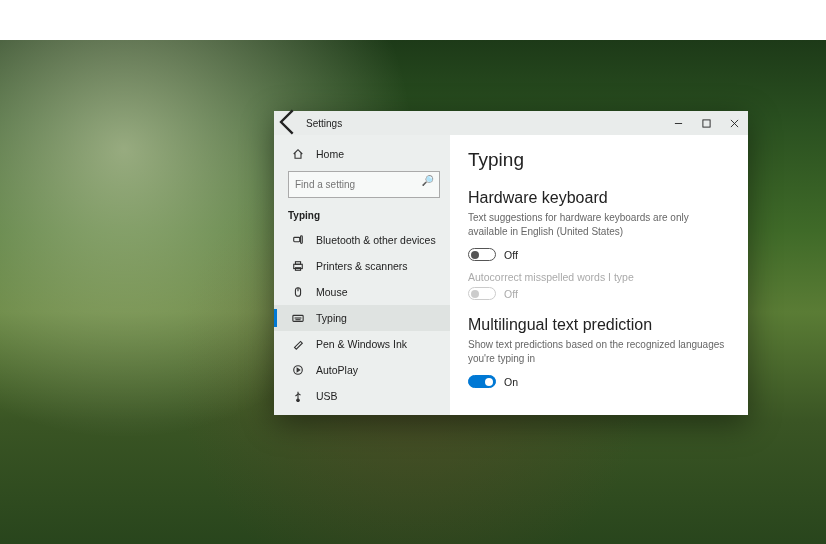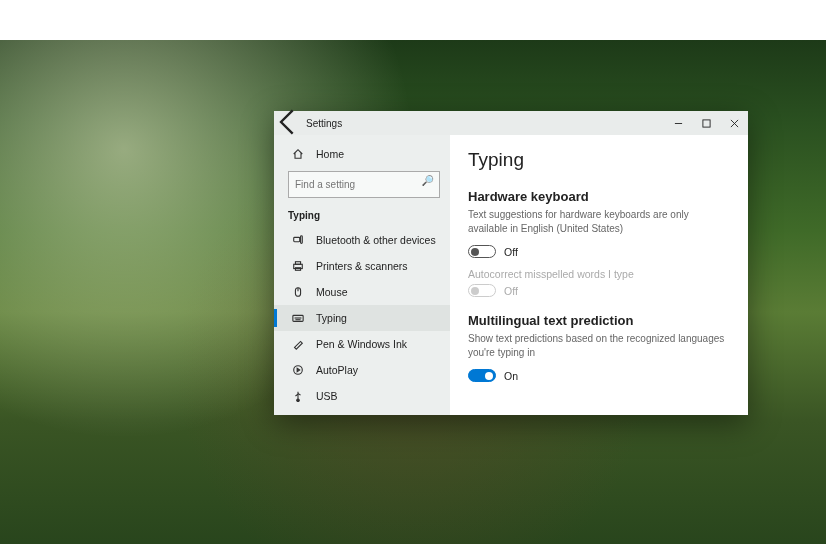--- a/index.html
+++ b/index.html
@@ -45,21 +45,21 @@
     font-size:10px; padding:0 20px 0 6px; color:#666; position:relative;
   }
   .searchbox { position:relative;}
   .searchbox .sicon { position:absolute; right:6px; top:4px; font-size:10px; color:#666; transform: scaleX(-1);}
   .section-label { font-size:10px; font-weight:600; padding:4px 0 6px 14px; color:#222;}
   .content {
     flex:1; background:#fff; padding: 14px 20px 10px 18px; overflow:hidden;
     color:#222;
   }
   .page-title { font-size:19px; font-weight:400; margin-bottom:18px;}
-  .section-title { font-size:13px; font-weight:700; margin-bottom:4px; margin-top:8px;}
+  .section-title { font-size:16px; font-weight:400; margin-bottom:4px; margin-top:8px;}
   .hint { font-size:10px; color:#666; line-height:1.35; margin-bottom:10px;}
   .setting { margin-bottom:10px;}
   .setting .label { font-size:10.5px; color:#222; margin-bottom:4px;}
   .setting.disabled .label, .setting.disabled .state { color:#aaa;}
   .toggle-row { display:flex; align-items:center; gap:8px;}
   .toggle {
     width:28px; height:13px; border:1px solid #555; border-radius:7px;
     position:relative; background:#fff;
   }
   .toggle .knob {

